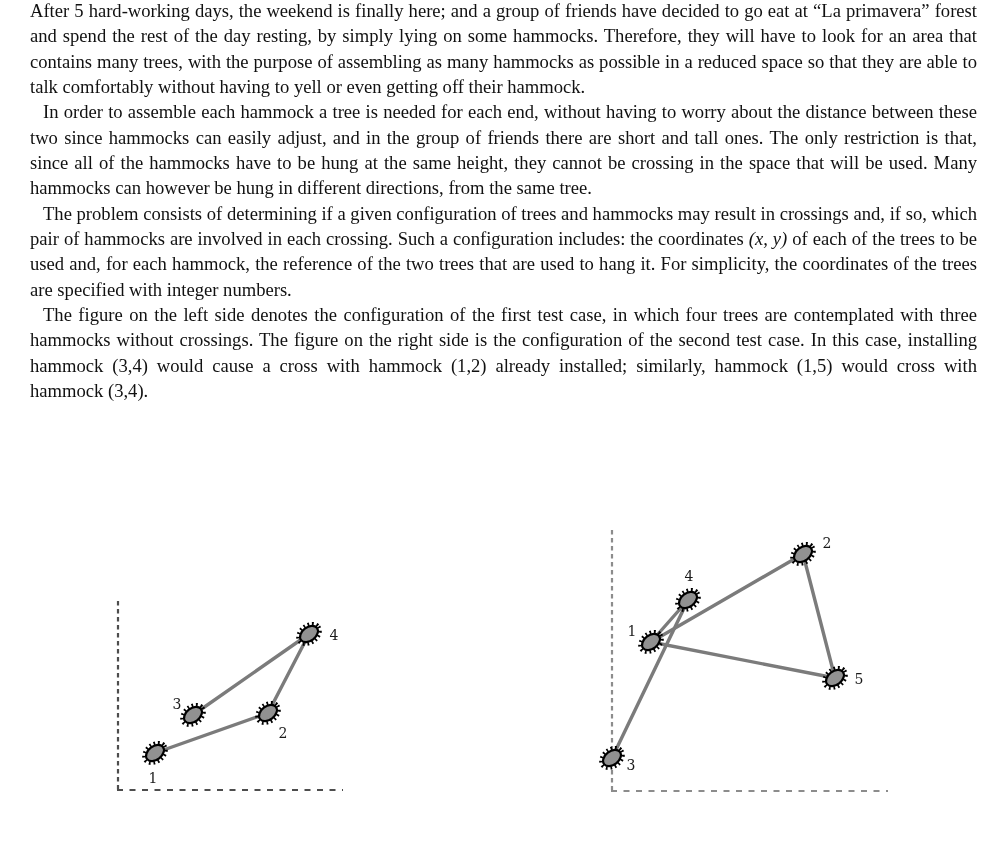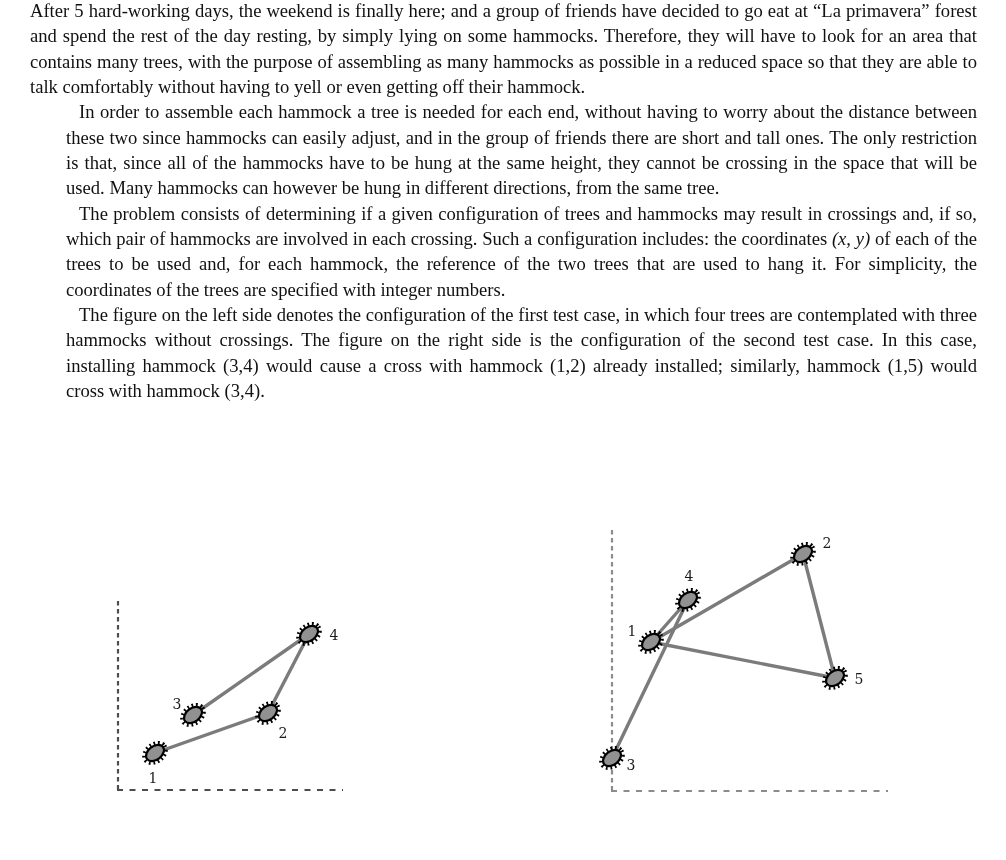--- a/index.html
+++ b/index.html
@@ -27,21 +27,20 @@
     line-height: 25.35px;
     color: #111111;
     text-align: justify;
   }
   .text-block p {
     margin: 0;
     padding: 0;
   }
   .text-block p.indent {
     text-indent: 13px;
-    margin-left: 36px;
   }
   .text-block i {
     font-style: italic;
   }
   svg.figures {
     position: absolute;
     left: 0;
     top: 0;
     width: 1006px;
     height: 860px;

